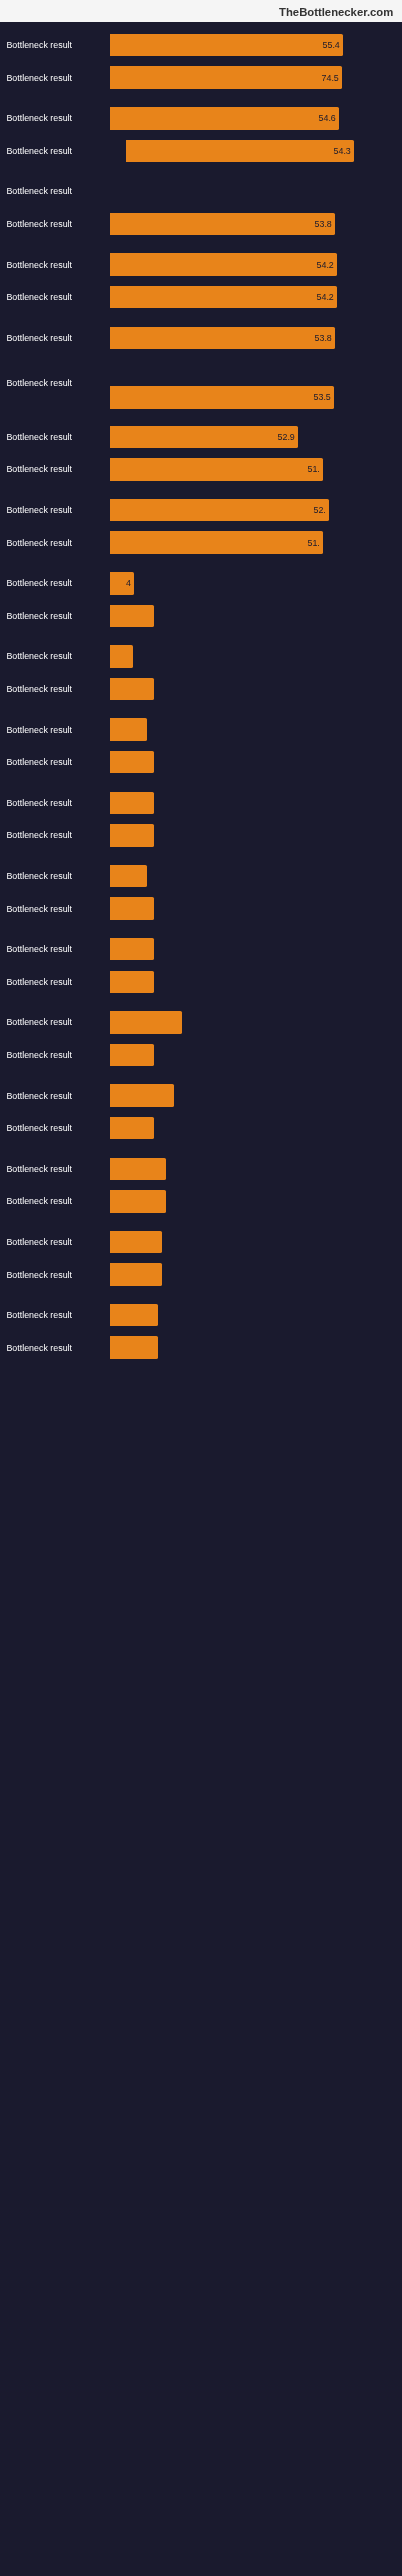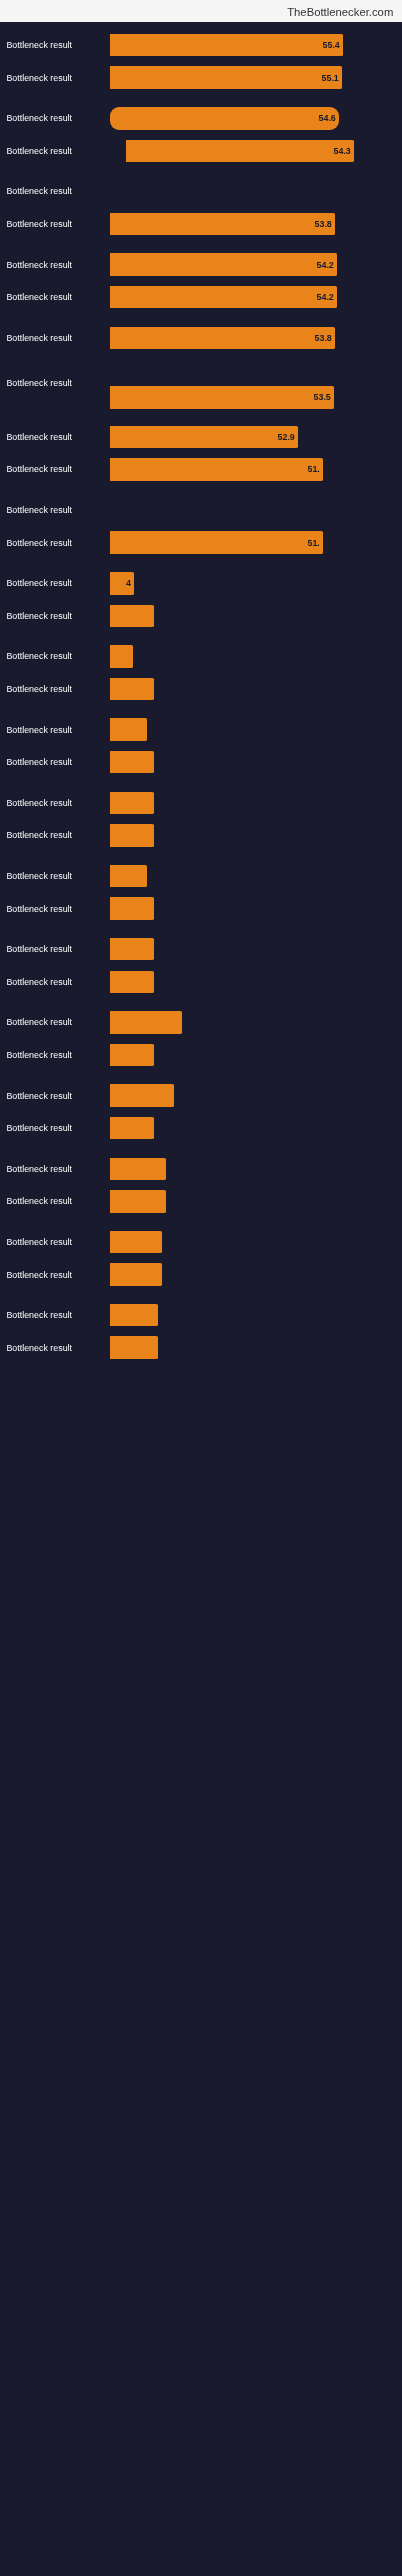--- a/index.html
+++ b/index.html
@@ -9,21 +9,21 @@
       width: 403px;
       min-height: 2576px;
       position: relative;
     }
     .header {
       text-align: right;
       padding: 6.4px 9.7px 3.2px;
       color: #333;
       background: #f5f5f5;
       font-size: 11.3px;
-      font-weight: normal;
+      font-weight: bold;
     }
     .chart-container {
       background: #1a1a2e;
       padding: 8px 0;
     }
     .bar-row {
       display: flex;
       align-items: center;
       margin: 0 0 1.6px 0;
       padding: 3.2px 0;
@@ -50,21 +50,21 @@
       display: flex;
       align-items: center;
       justify-content: flex-end;
       padding-right: 3.2px;
       border-radius: 0 1.6px 1.6px 0;
       min-width: 3.2px;
     }
     .bar-value {
       color: #1a1a2e;
       font-size: 8.9px;
-      font-weight: bold;
+      font-weight: normal;
       margin-left: 3.2px;
       white-space: nowrap;
     }
     .spacer {
       height: 8px;
     }
   </style>
 </head>
 <body>
 
@@ -78,29 +78,29 @@
       <div class="bar-wrapper">
         <div class="bar" style="width: 233px;">
           <span class="bar-value">55.4</span>
         </div>
       </div>
     </div>
     <div class="bar-row">
       <div class="bar-label">Bottleneck result</div>
       <div class="bar-wrapper">
         <div class="bar" style="width: 232px;">
-          <span class="bar-value">55.1</span>
-        </div>
-      </div>
-    </div>
-    <div class="spacer"></div>
-    <div class="bar-row">
-      <div class="bar-label">Bottleneck result</div>
-      <div class="bar-wrapper">
-        <div class="bar" style="width: 229px; border-radius: 9px;">
+          <span class="bar-value">74.5</span>
+        </div>
+      </div>
+    </div>
+    <div class="spacer"></div>
+    <div class="bar-row">
+      <div class="bar-label">Bottleneck result</div>
+      <div class="bar-wrapper">
+        <div class="bar" style="width: 229px;">
           <span class="bar-value">54.6</span>
         </div>
       </div>
     </div>
     <div class="bar-row">
       <div class="bar-label">Bottleneck result</div>
       <div class="bar-wrapper">
         <div class="bar" style="width: 228px; margin-left: 16px;">
           <span class="bar-value">54.3</span>
         </div>
@@ -165,20 +165,25 @@
       <div class="bar-label">Bottleneck result</div>
       <div class="bar-wrapper">
         <div class="bar" style="width: 213px;">
           <span class="bar-value">51.</span>
         </div>
       </div>
     </div>
     <div class="spacer"></div>
     <div class="bar-row">
       <div class="bar-label">Bottleneck result</div>
+      <div class="bar-wrapper">
+        <div class="bar" style="width: 219px;">
+          <span class="bar-value">52.</span>
+        </div>
+      </div>
     </div>
     <div class="bar-row">
       <div class="bar-label">Bottleneck result</div>
       <div class="bar-wrapper">
         <div class="bar" style="width: 213px;">
           <span class="bar-value">51.</span>
         </div>
       </div>
     </div>
     <div class="spacer"></div>

